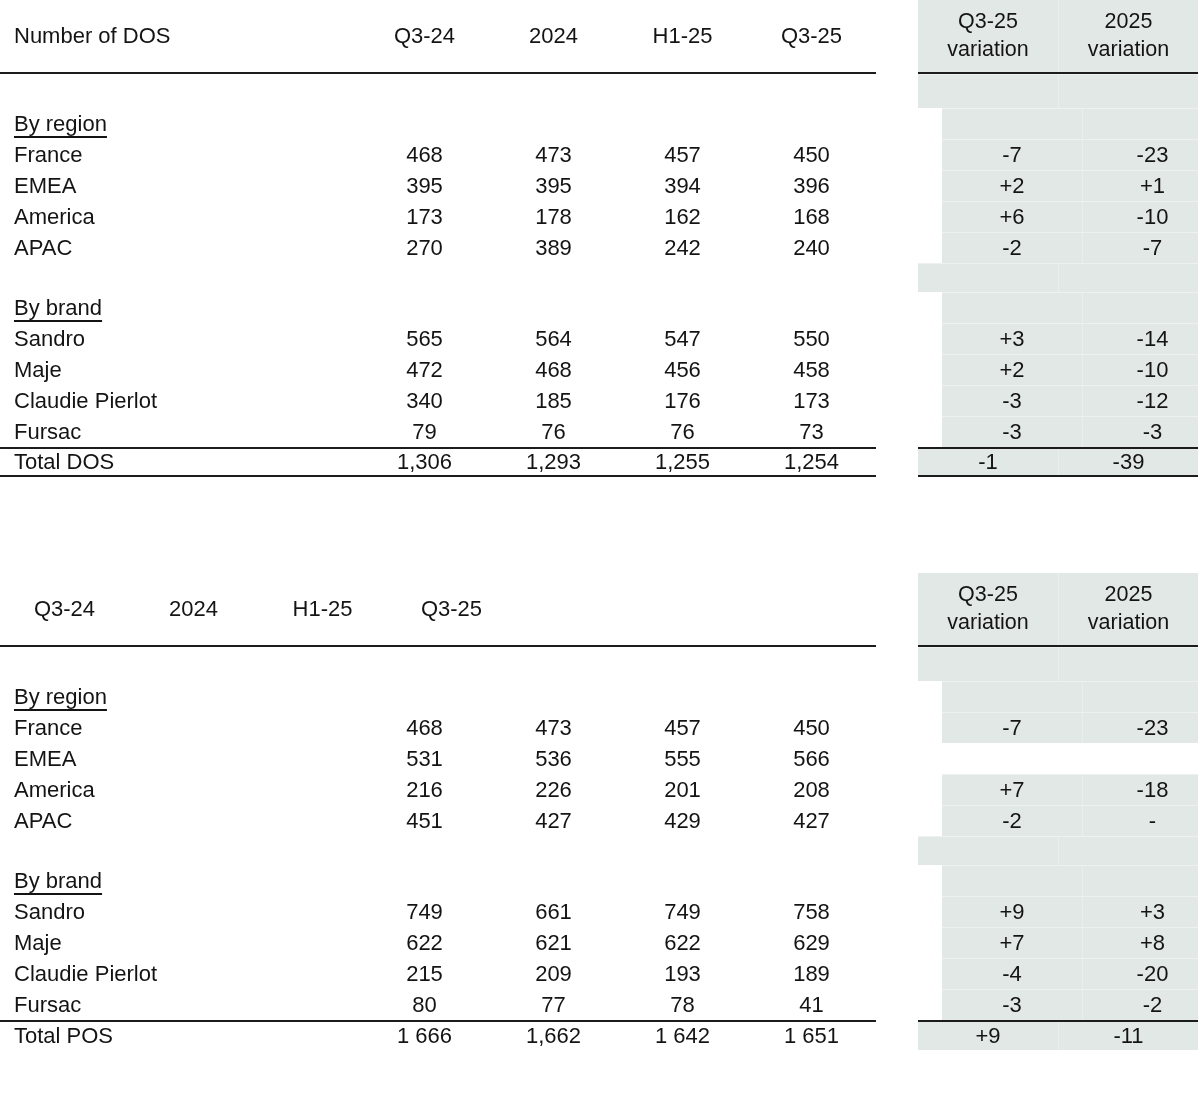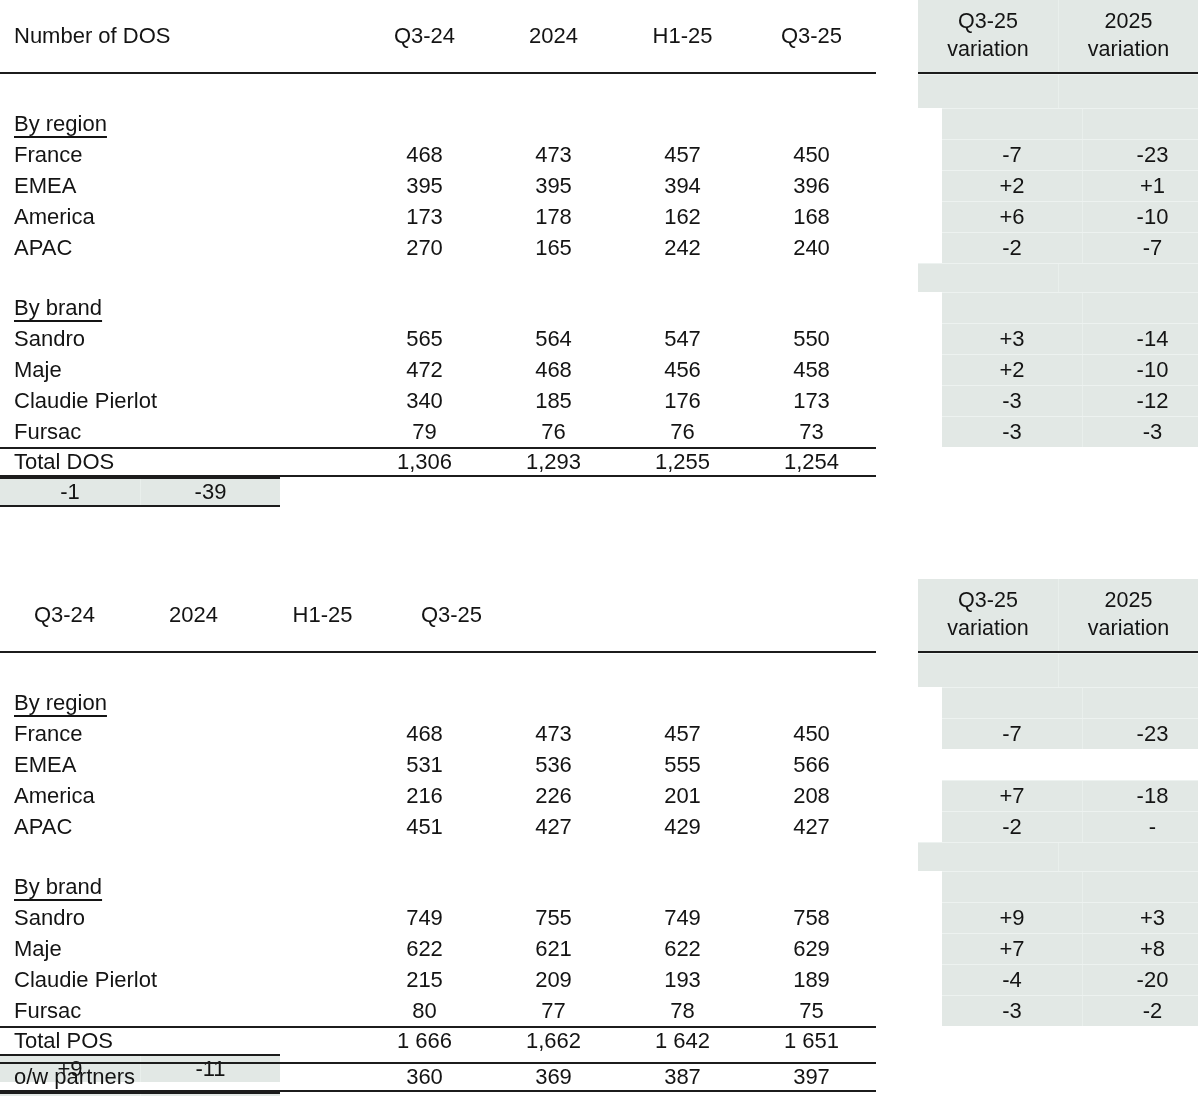--- a/index.html
+++ b/index.html
@@ -24,21 +24,21 @@
 
   
   .row-header { height: 74px; }
   .row-header .main-part, .row-header .var-part { border-bottom: 2px solid #1c1c1c; }
   .var-head { flex-direction: column; justify-content: center; line-height: 1.28; font-size: 21.5px; }
 
   
   .row-spacer.spacer-lg { height: 34px; }
   .row-spacer.spacer-sm { height: 29px; }
   .row-section, .row-data { height: 31px; gap: 33px; }
-  .row-total { height: 36px; flex-direction: column; }
+  .row-total { height: 30px; }
   .row-total .main-part, .row-total .var-part { border-top: 2px solid #1c1c1c; }
   .row-last .main-part, .row-last .var-part { border-bottom: 2px solid #1c1c1c; }
   .row-bold { font-weight: normal; }
 
   
   .row:not(.row-header):not(.row-total) .var-part { border-top: 1px solid #edf2f0; }
   .var-cell + .var-cell { border-left: 1px solid #e9efec; align-items: center; }
   .row-header .var-cell + .var-cell { border-left: 1px solid #e9efec; }
 
   .section-underline {
@@ -151,21 +151,21 @@
           <div class="var-cell">+6</div>
           <div class="var-cell">-10</div>
         </div>
       </div>
       <div class="row row-data">
         <div class="main-part">
           <div class="cell-label">
             <span>APAC</span>
           </div>
           <div class="cell-num">270</div>
-          <div class="cell-num">165</div>
+          <div class="cell-num">389</div>
           <div class="cell-num">242</div>
           <div class="cell-num">240</div>
         </div>
         <div class="gap-part"></div>
         <div class="var-part">
           <div class="var-cell">-2</div>
           <div class="var-cell">-7</div>
         </div>
       </div>
       <div class="row row-spacer spacer-sm">
@@ -419,21 +419,21 @@
           <div class="var-cell"></div>
           <div class="var-cell"></div>
         </div>
       </div>
       <div class="row row-data">
         <div class="main-part">
           <div class="cell-label">
             <span>Sandro</span>
           </div>
           <div class="cell-num">749</div>
-          <div class="cell-num">755</div>
+          <div class="cell-num">661</div>
           <div class="cell-num">749</div>
           <div class="cell-num">758</div>
         </div>
         <div class="gap-part"></div>
         <div class="var-part">
           <div class="var-cell">+9</div>
           <div class="var-cell">+3</div>
         </div>
       </div>
       <div class="row row-data">
@@ -469,21 +469,21 @@
         </div>
       </div>
       <div class="row row-data">
         <div class="main-part">
           <div class="cell-label">
             <span>Fursac</span>
           </div>
           <div class="cell-num">80</div>
           <div class="cell-num">77</div>
           <div class="cell-num">78</div>
-          <div class="cell-num">75</div>
+          <div class="cell-num">41</div>
         </div>
         <div class="gap-part"></div>
         <div class="var-part">
           <div class="var-cell">-3</div>
           <div class="var-cell">-2</div>
         </div>
       </div>
       <div class="row row-total row-bold">
         <div class="main-part">
           <div class="cell-label">
@@ -493,30 +493,14 @@
           <div class="cell-num">1,662</div>
           <div class="cell-num">1 642</div>
           <div class="cell-num">1 651</div>
         </div>
         <div class="gap-part"></div>
         <div class="var-part">
           <div class="var-cell">+9</div>
           <div class="var-cell">-11</div>
         </div>
       </div>
-      <div class="row row-total row-bold row-last">
-        <div class="main-part">
-          <div class="cell-label">
-            <span>o/w partners</span>
-          </div>
-          <div class="cell-num">360</div>
-          <div class="cell-num">369</div>
-          <div class="cell-num">387</div>
-          <div class="cell-num">397</div>
-        </div>
-        <div class="gap-part"></div>
-        <div class="var-part">
-          <div class="var-cell">+10</div>
-          <div class="var-cell">+28</div>
-        </div>
-      </div>
     </div>
   </div>
 
 </body></html>

